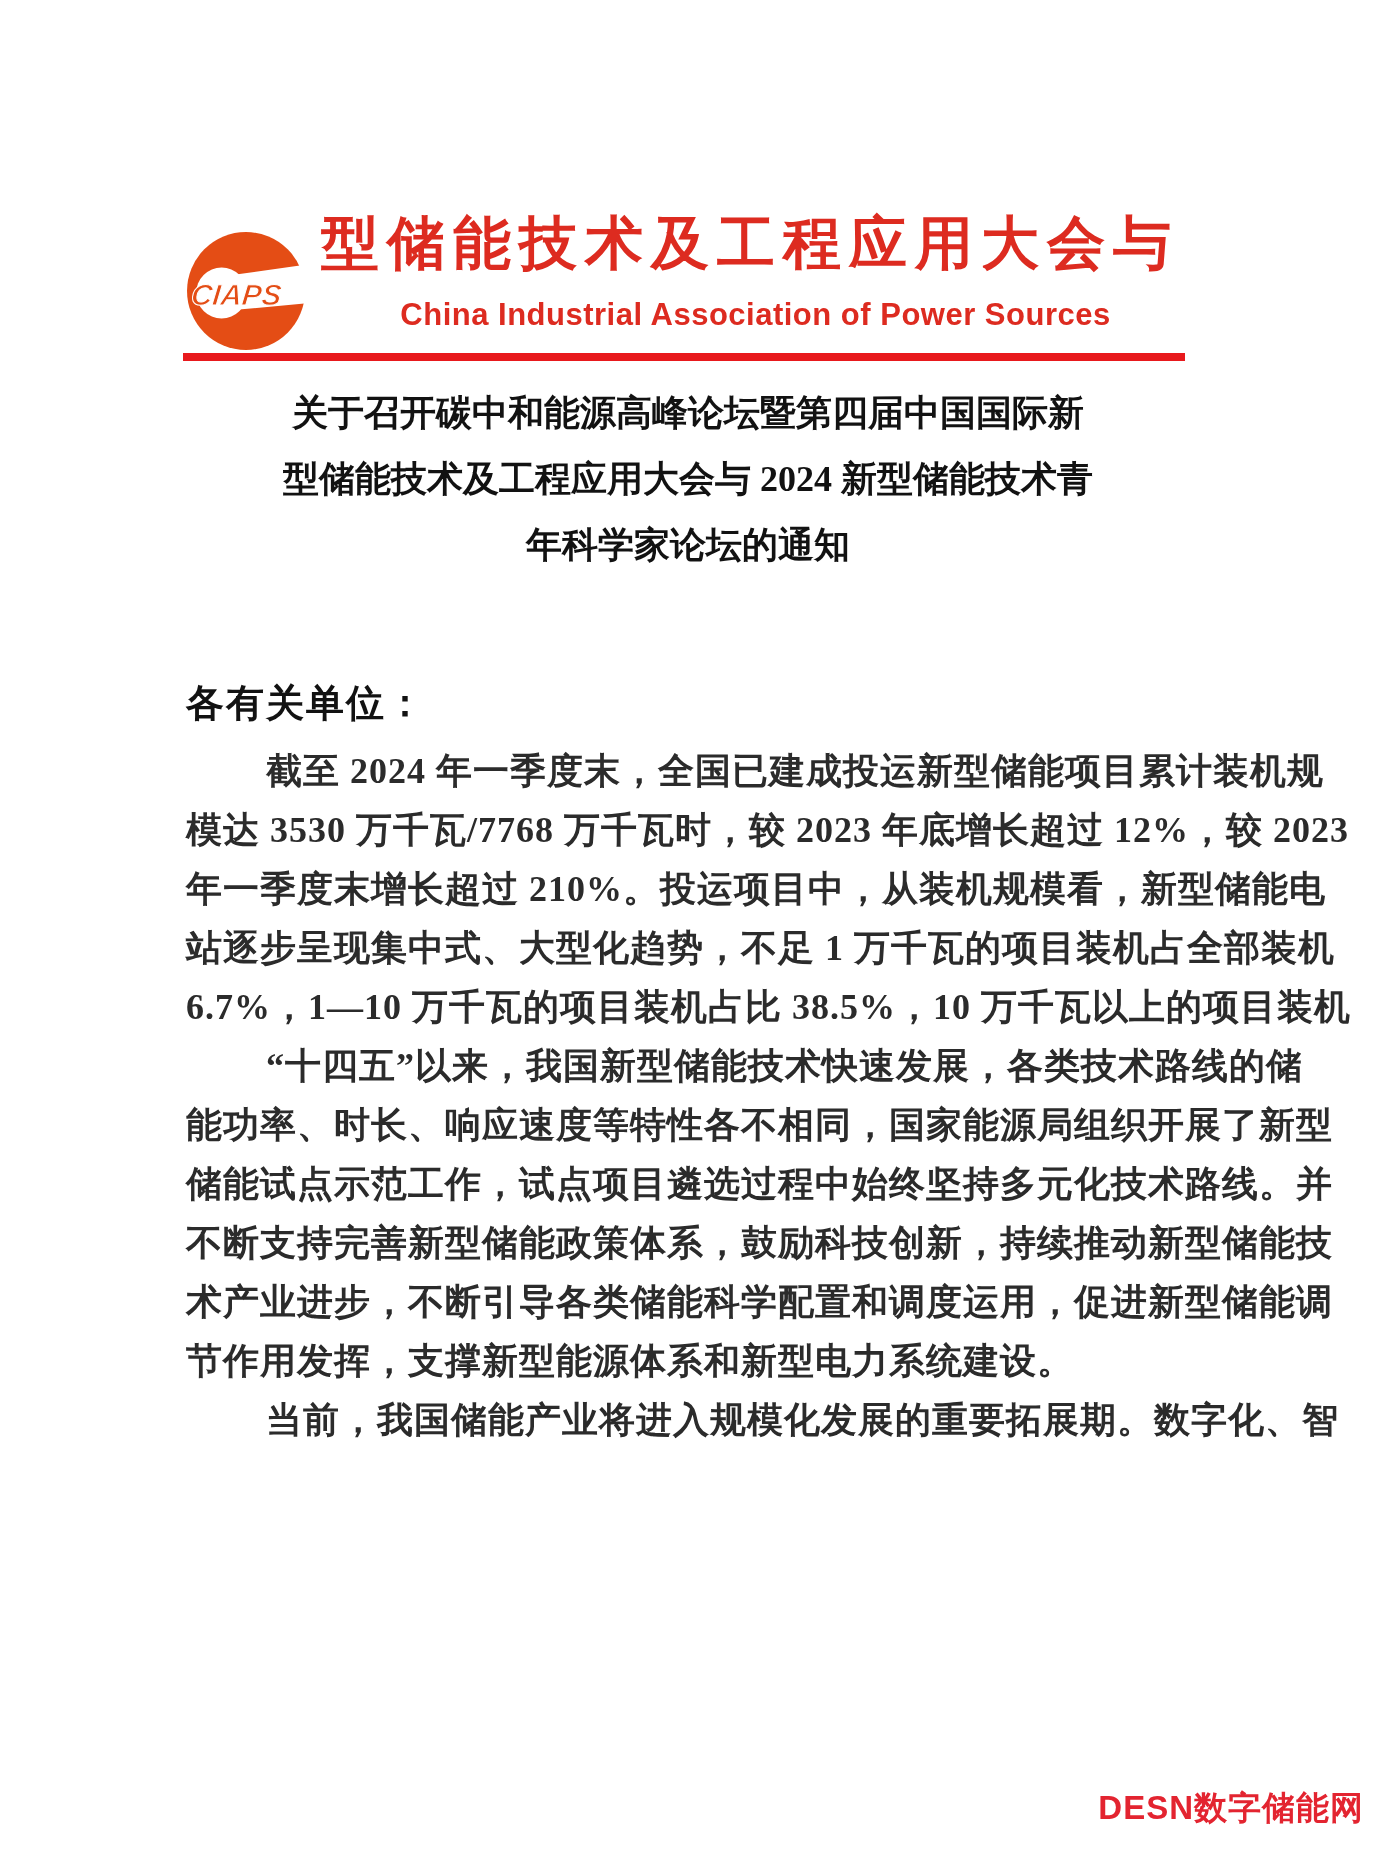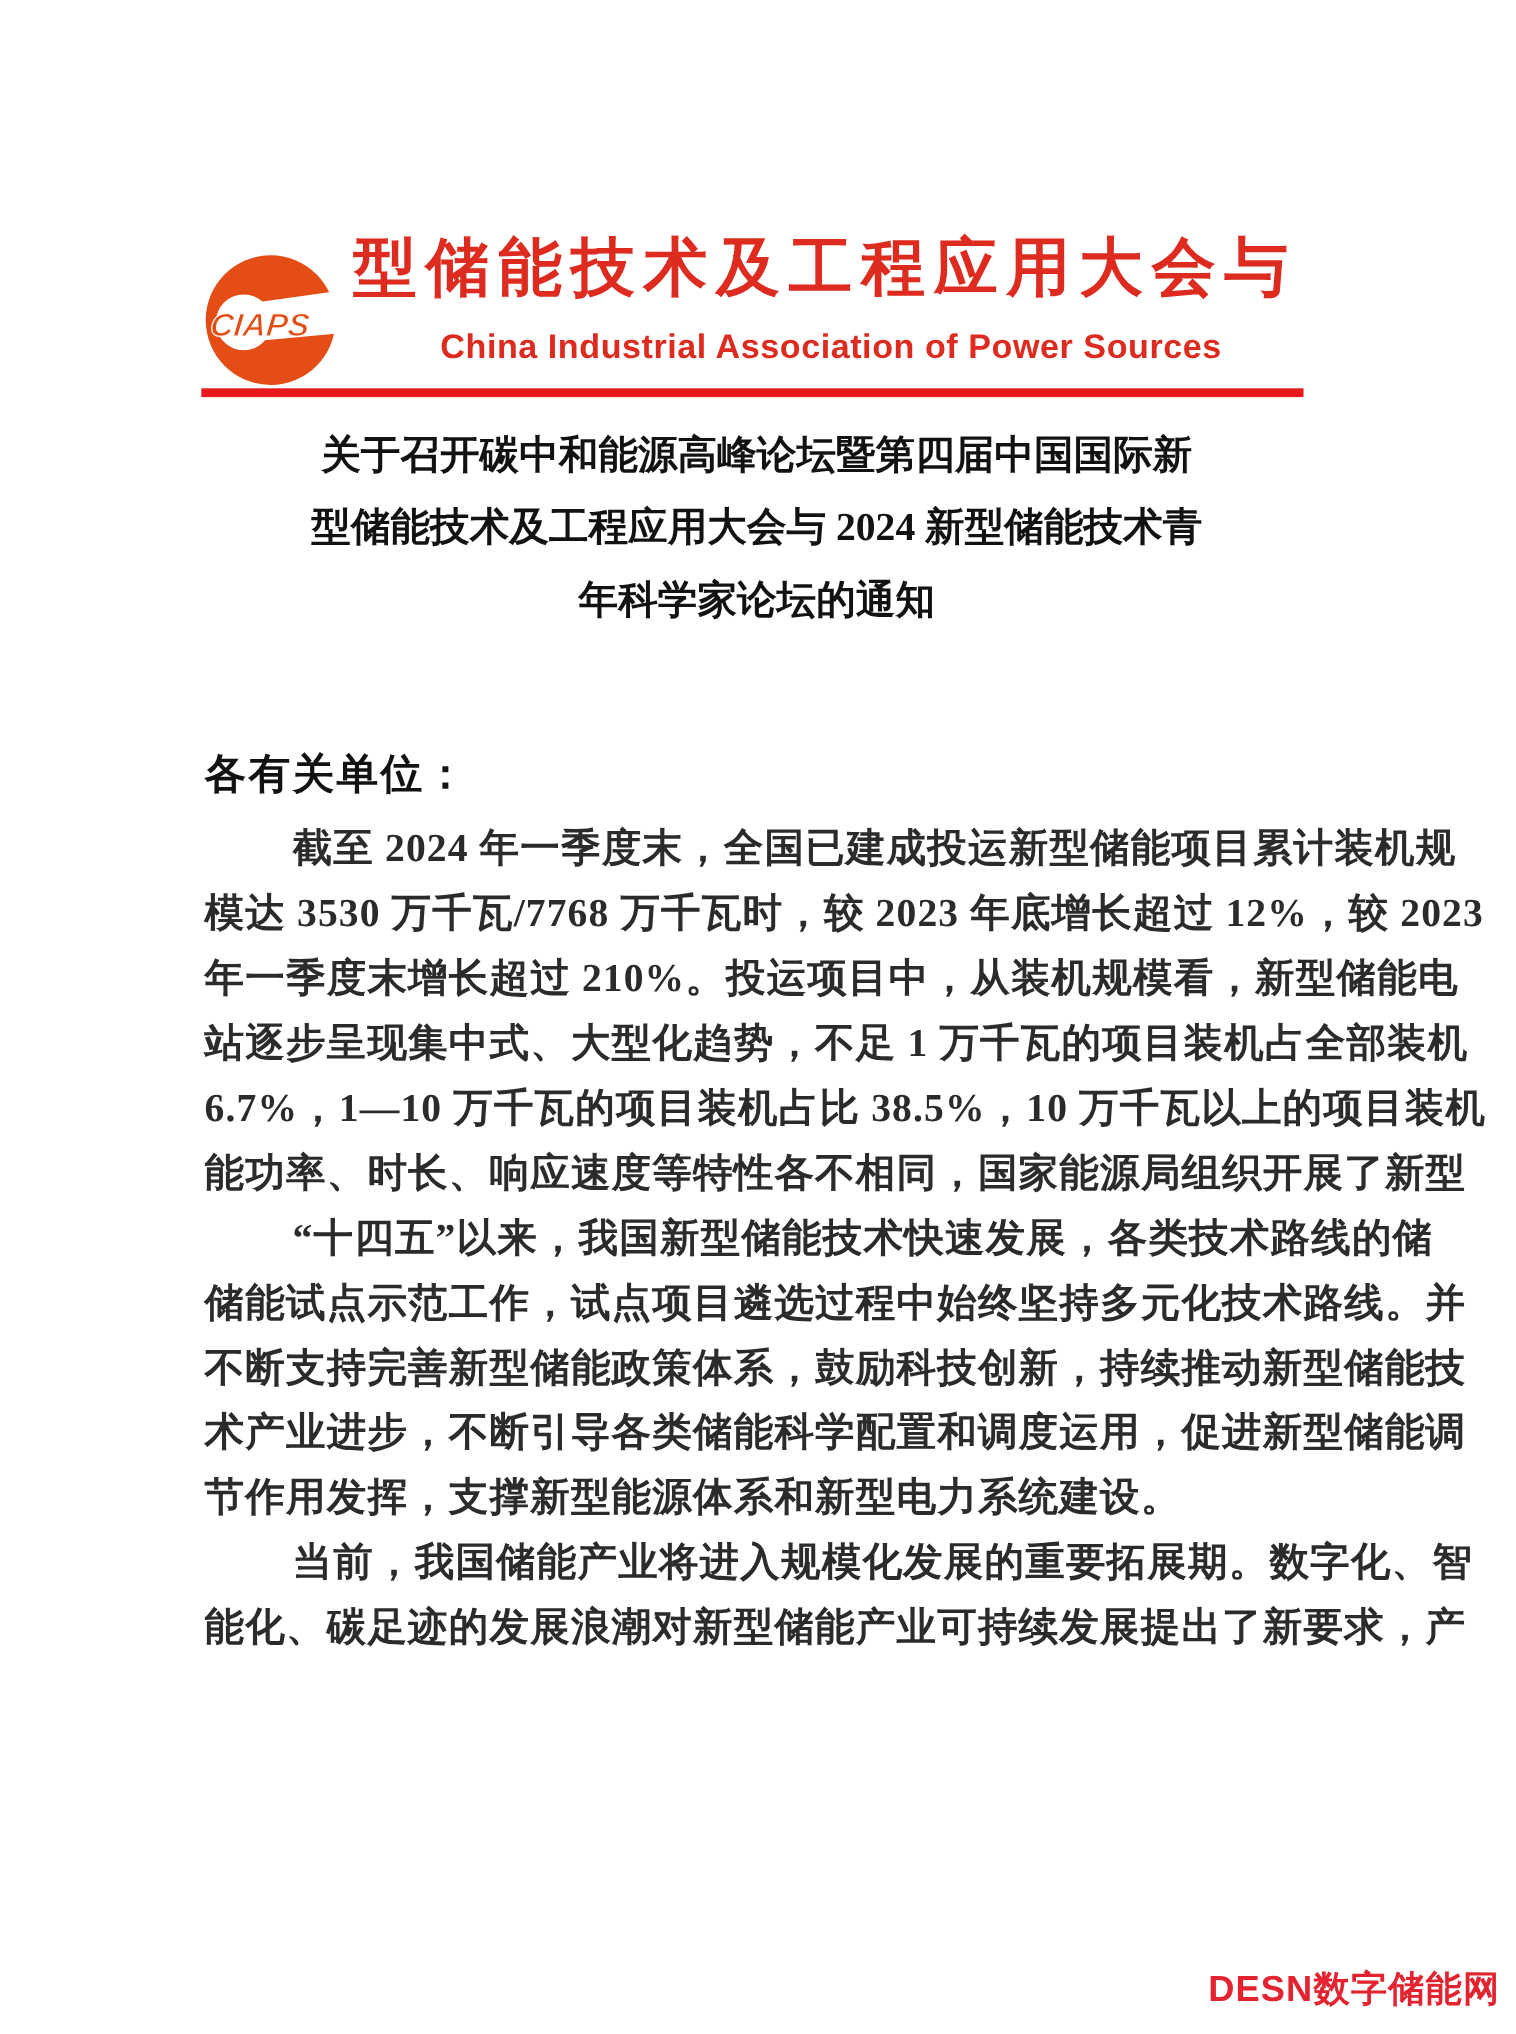--- a/index.html
+++ b/index.html
@@ -143,23 +143,22 @@
 </div>
 
 <div class="salutation">各有关单位：</div>
 
 <div class="body-text">
   <div class="b-line indent">截至 2024 年一季度末，全国已建成投运新型储能项目累计装机规</div>
   <div class="b-line">模达 3530 万千瓦/7768 万千瓦时，较 2023 年底增长超过 12%，较 2023</div>
   <div class="b-line">年一季度末增长超过 210%。投运项目中，从装机规模看，新型储能电</div>
   <div class="b-line">站逐步呈现集中式、大型化趋势，不足 1 万千瓦的项目装机占全部装机</div>
   <div class="b-line">6.7%，1—10 万千瓦的项目装机占比 38.5%，10 万千瓦以上的项目装机</div>
+  <div class="b-line indent">“十四五”以来，我国新型储能技术快速发展，各类技术路线的储</div>
   <div class="b-line">能功率、时长、响应速度等特性各不相同，国家能源局组织开展了新型</div>
-  <div class="b-line indent">“十四五”以来，我国新型储能技术快速发展，各类技术路线的储</div>
   <div class="b-line">储能试点示范工作，试点项目遴选过程中始终坚持多元化技术路线。并</div>
   <div class="b-line">不断支持完善新型储能政策体系，鼓励科技创新，持续推动新型储能技</div>
   <div class="b-line">术产业进步，不断引导各类储能科学配置和调度运用，促进新型储能调</div>
   <div class="b-line">节作用发挥，支撑新型能源体系和新型电力系统建设。</div>
   <div class="b-line indent">当前，我国储能产业将进入规模化发展的重要拓展期。数字化、智</div>
-  <div class="b-line">能化、碳足迹的发展浪潮对新型储能产业可持续发展提出了新要求，产</div>
 </div>
 
 <div class="watermark">DESN数字储能网</div>
 
 </body></html>

